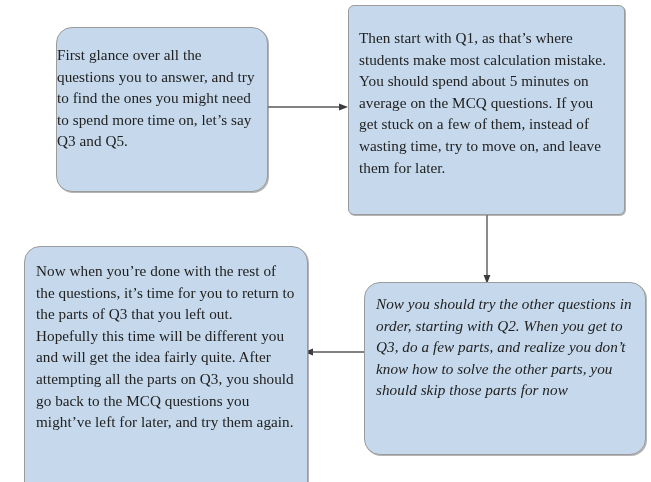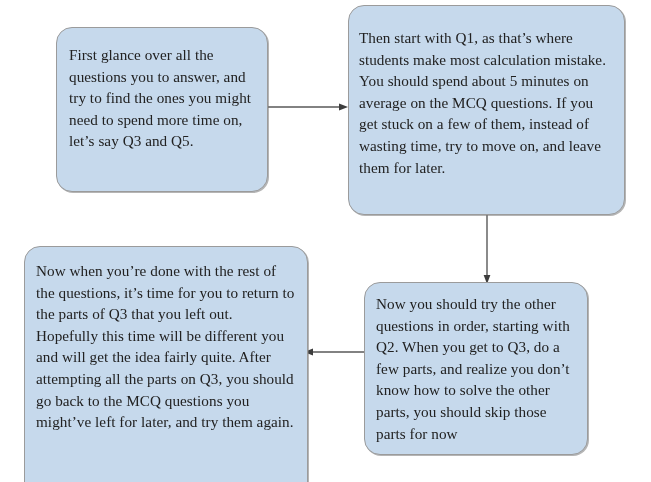--- a/index.html
+++ b/index.html
@@ -24,32 +24,32 @@
     display:block;
     font-size:15.2px;
     line-height:21.6px;
     letter-spacing:0.05px;
     white-space:pre-wrap;
     color:#212121;
   }
 
   
   #node-1{left:56px;top:27px;width:212px;height:165px;}
-  #node-1 .txt{padding:16px 12px 0 12px;}
+  #node-1 .txt{padding:16px 12px 0 0;}
 
   
-  #node-2{left:348px;top:5px;width:277px;height:210px;}
+  #node-2{left:348px;top:5px;width:277px;height:210px;border-radius:6px;}
   #node-2 .txt{padding:21px 10px 0 10px;}
 
   
   #node-3{left:24px;top:246px;width:284px;height:270px;}
   #node-3 .txt{padding:13px 12px 0 11px;}
 
   
-  #node-4{left:364px;top:282px;width:224px;height:173px;}
+  #node-4{left:364px;top:282px;width:282px;height:173px;font-style:italic;}
   #node-4 .txt{padding:10px 8px 0 11px;}
 
   .connector{position:absolute;}
   .connector svg{display:block;overflow:visible;}
 </style>
 </head>
 <body>
 
 <div id="canvas">
 

